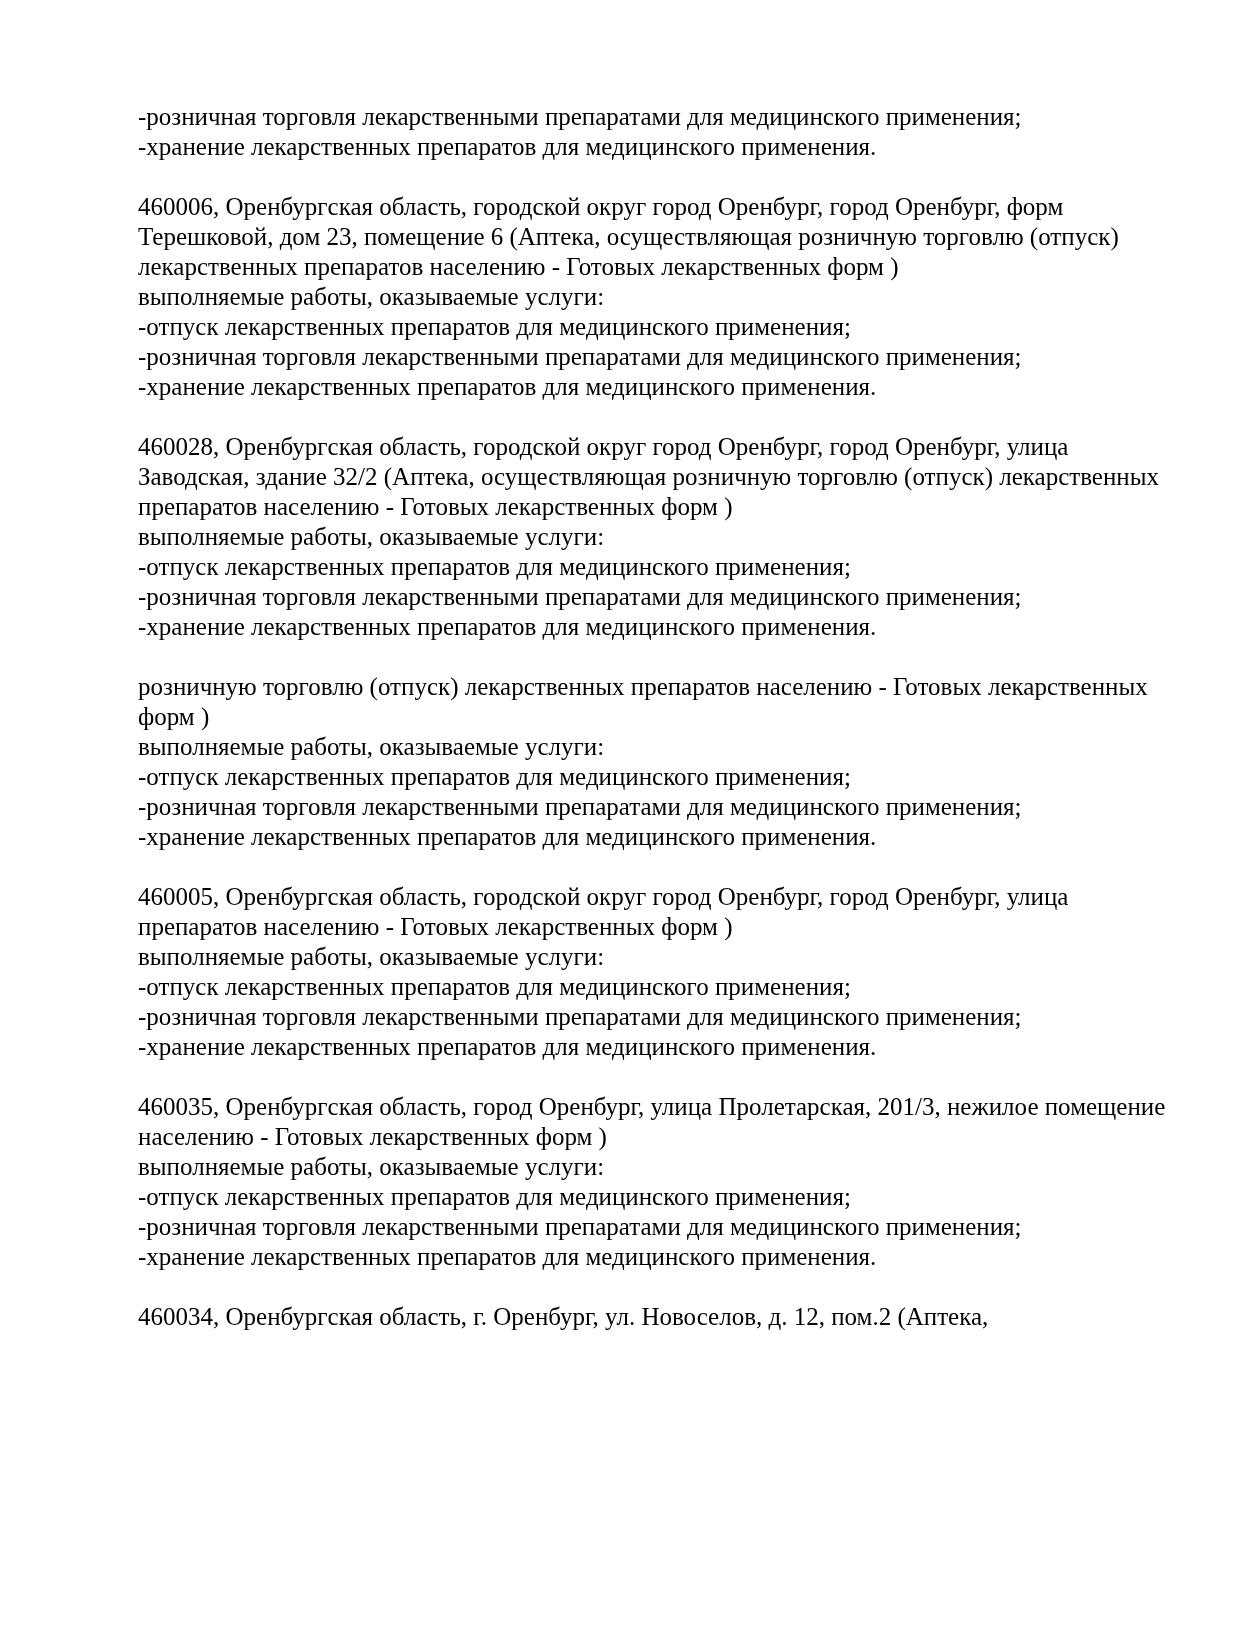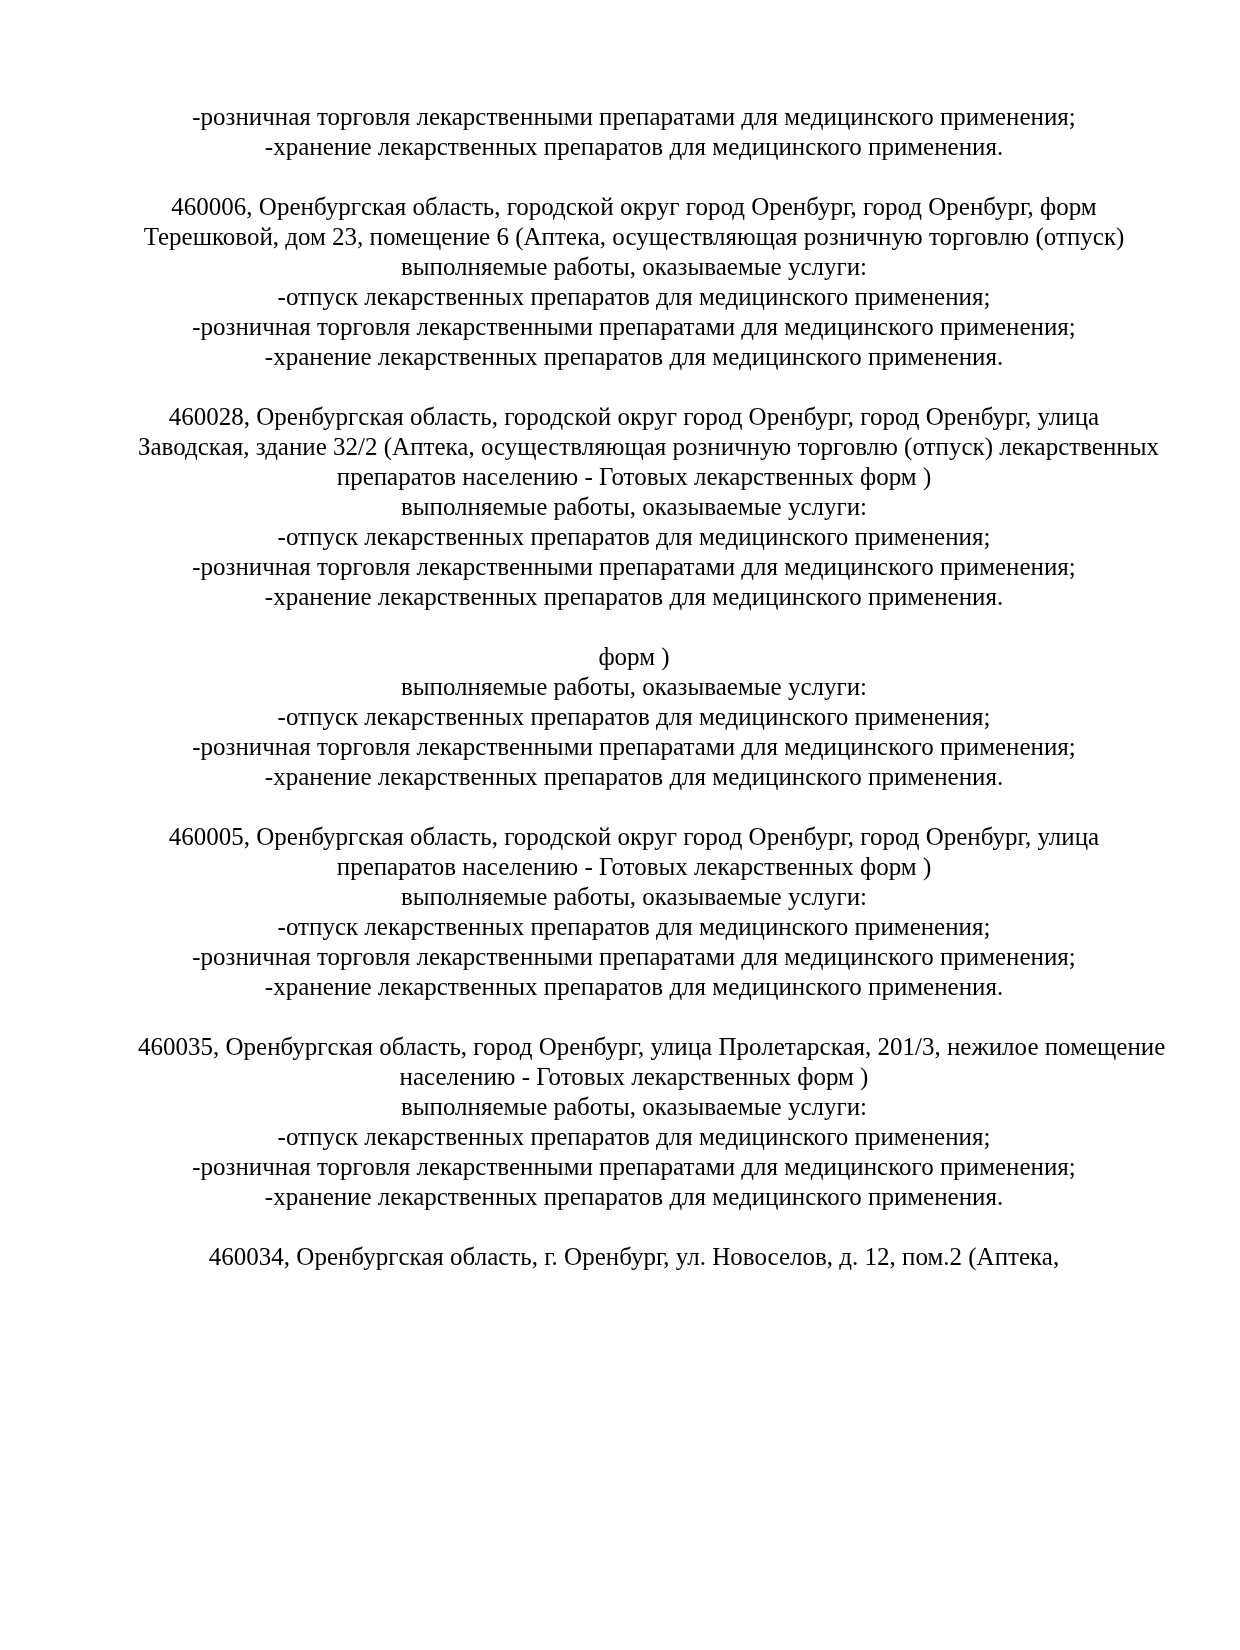--- a/index.html
+++ b/index.html
@@ -22,54 +22,55 @@
     top: 102px;
     width: 992px;
     font-size: 25px;
     line-height: 30px;
   }
   .para {
     margin: 0 0 30px 0;
   }
   .line {
     white-space: nowrap;
-    text-align: center;
   }
 </style>
 </head>
 <body>
 
 <div class="page">
   <div class="content">
 
     <div class="para">
       <div class="line">-розничная торговля лекарственными препаратами для медицинского применения;</div>
       <div class="line">-хранение лекарственных препаратов для медицинского применения.</div>
     </div>
 
     <div class="para">
       <div class="line">460006, Оренбургская область, городской округ город Оренбург, город Оренбург, форм</div>
       <div class="line">Терешковой, дом 23, помещение 6 (Аптека, осуществляющая розничную торговлю (отпуск)</div>
+      <div class="line">лекарственных препаратов населению - Готовых лекарственных форм )</div>
       <div class="line">выполняемые работы, оказываемые услуги:</div>
       <div class="line">-отпуск лекарственных препаратов для медицинского применения;</div>
       <div class="line">-розничная торговля лекарственными препаратами для медицинского применения;</div>
       <div class="line">-хранение лекарственных препаратов для медицинского применения.</div>
     </div>
 
     <div class="para">
       <div class="line">460028, Оренбургская область, городской округ город Оренбург, город Оренбург, улица</div>
       <div class="line">Заводская, здание 32/2 (Аптека, осуществляющая розничную торговлю (отпуск) лекарственных</div>
       <div class="line">препаратов населению - Готовых лекарственных форм )</div>
       <div class="line">выполняемые работы, оказываемые услуги:</div>
       <div class="line">-отпуск лекарственных препаратов для медицинского применения;</div>
       <div class="line">-розничная торговля лекарственными препаратами для медицинского применения;</div>
       <div class="line">-хранение лекарственных препаратов для медицинского применения.</div>
     </div>
 
     <div class="para">
+      <div class="line">розничную торговлю (отпуск) лекарственных препаратов населению - Готовых лекарственных</div>
       <div class="line">форм )</div>
       <div class="line">выполняемые работы, оказываемые услуги:</div>
       <div class="line">-отпуск лекарственных препаратов для медицинского применения;</div>
       <div class="line">-розничная торговля лекарственными препаратами для медицинского применения;</div>
       <div class="line">-хранение лекарственных препаратов для медицинского применения.</div>
     </div>
 
     <div class="para">
       <div class="line">460005, Оренбургская область, городской округ город Оренбург, город Оренбург, улица</div>
       <div class="line">препаратов населению - Готовых лекарственных форм )</div>

